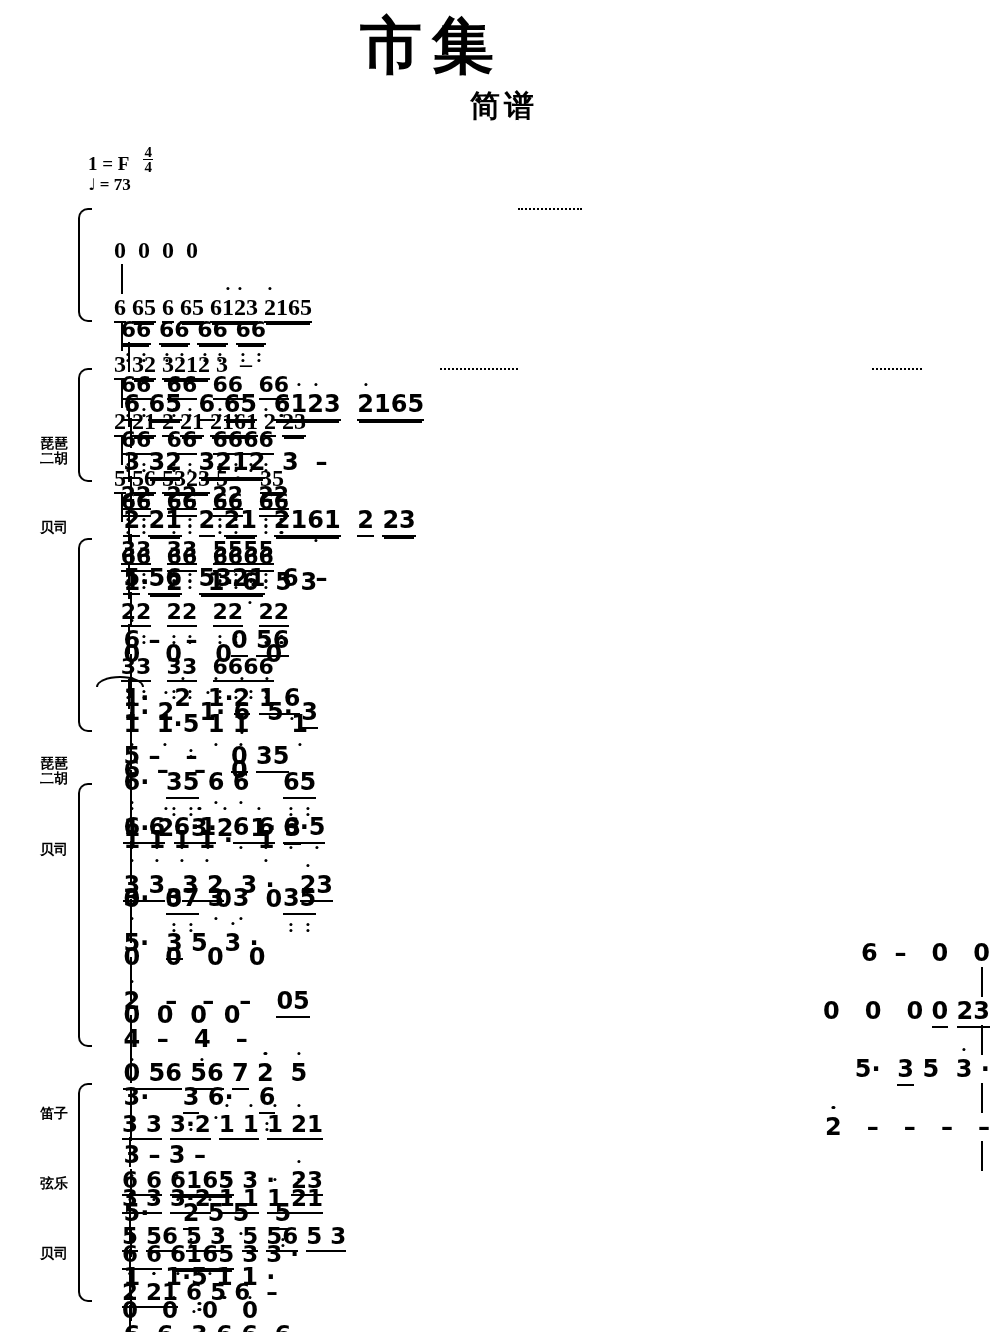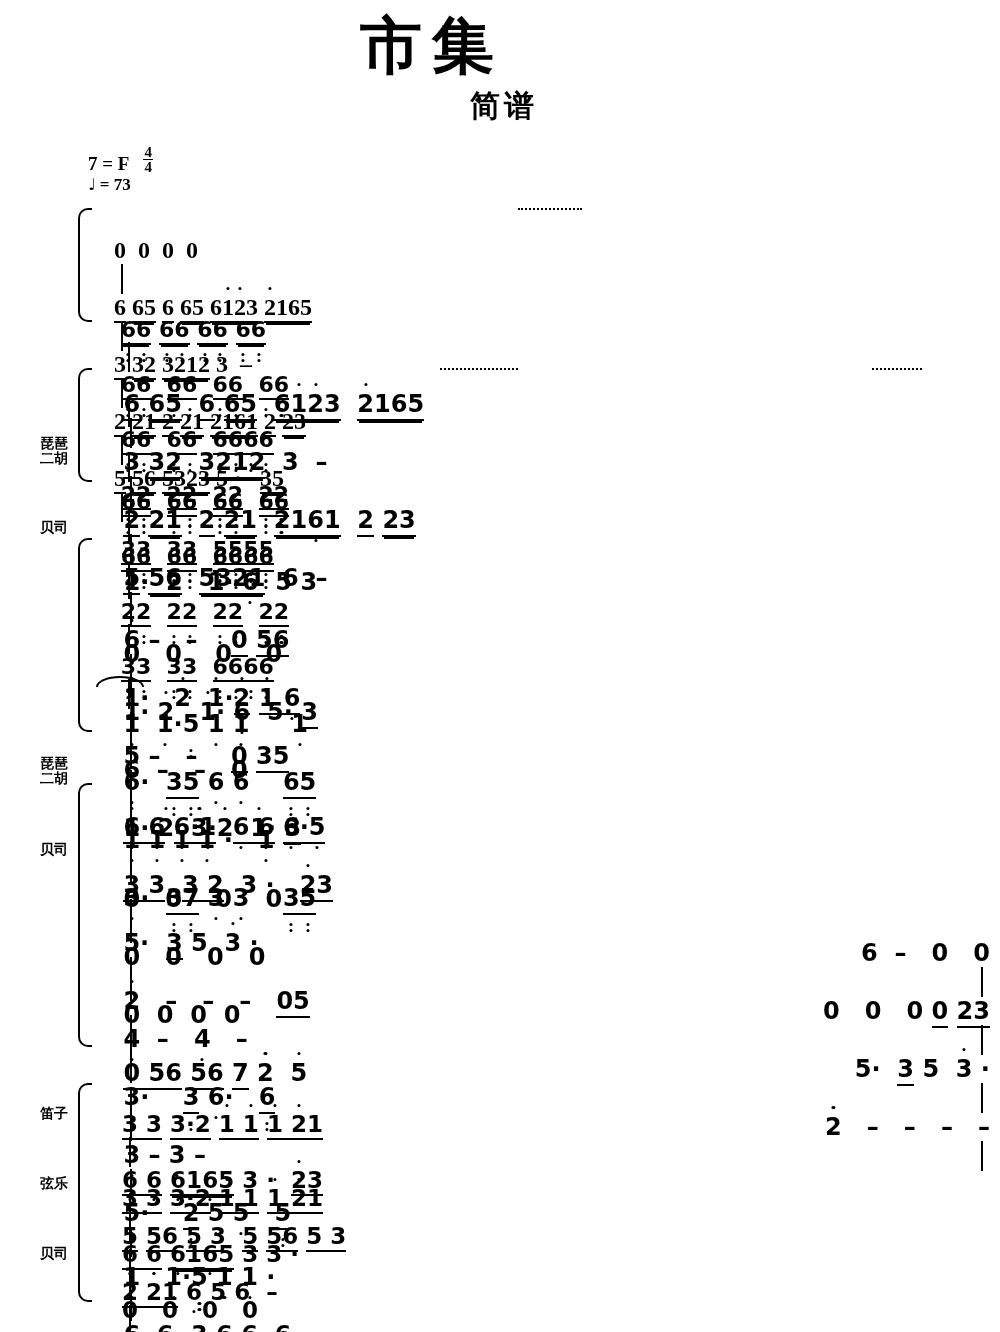--- a/index.html
+++ b/index.html
@@ -66,21 +66,21 @@
   .dotted-line{position:absolute;border-top:2px dotted #000;height:0;}
   .slurline{position:absolute;height:9px;border:2px solid #000;border-bottom:none;border-radius:50% 50% 0 0 / 100% 100% 0 0;}
 </style>
 </head>
 <body>
 
 <div class="title">市集</div>
 <div class="subtitle">简谱</div>
 
 <div class="keysig">
-  <span>7 = F</span>
+  <span>1 = F</span>
   <span class="frac">
     <span>4</span>
     <span>4</span>
   </span>
 </div>
 <div class="tempo">
   <span class="note">♩</span>
   <span>= 73</span>
 </div>
 

